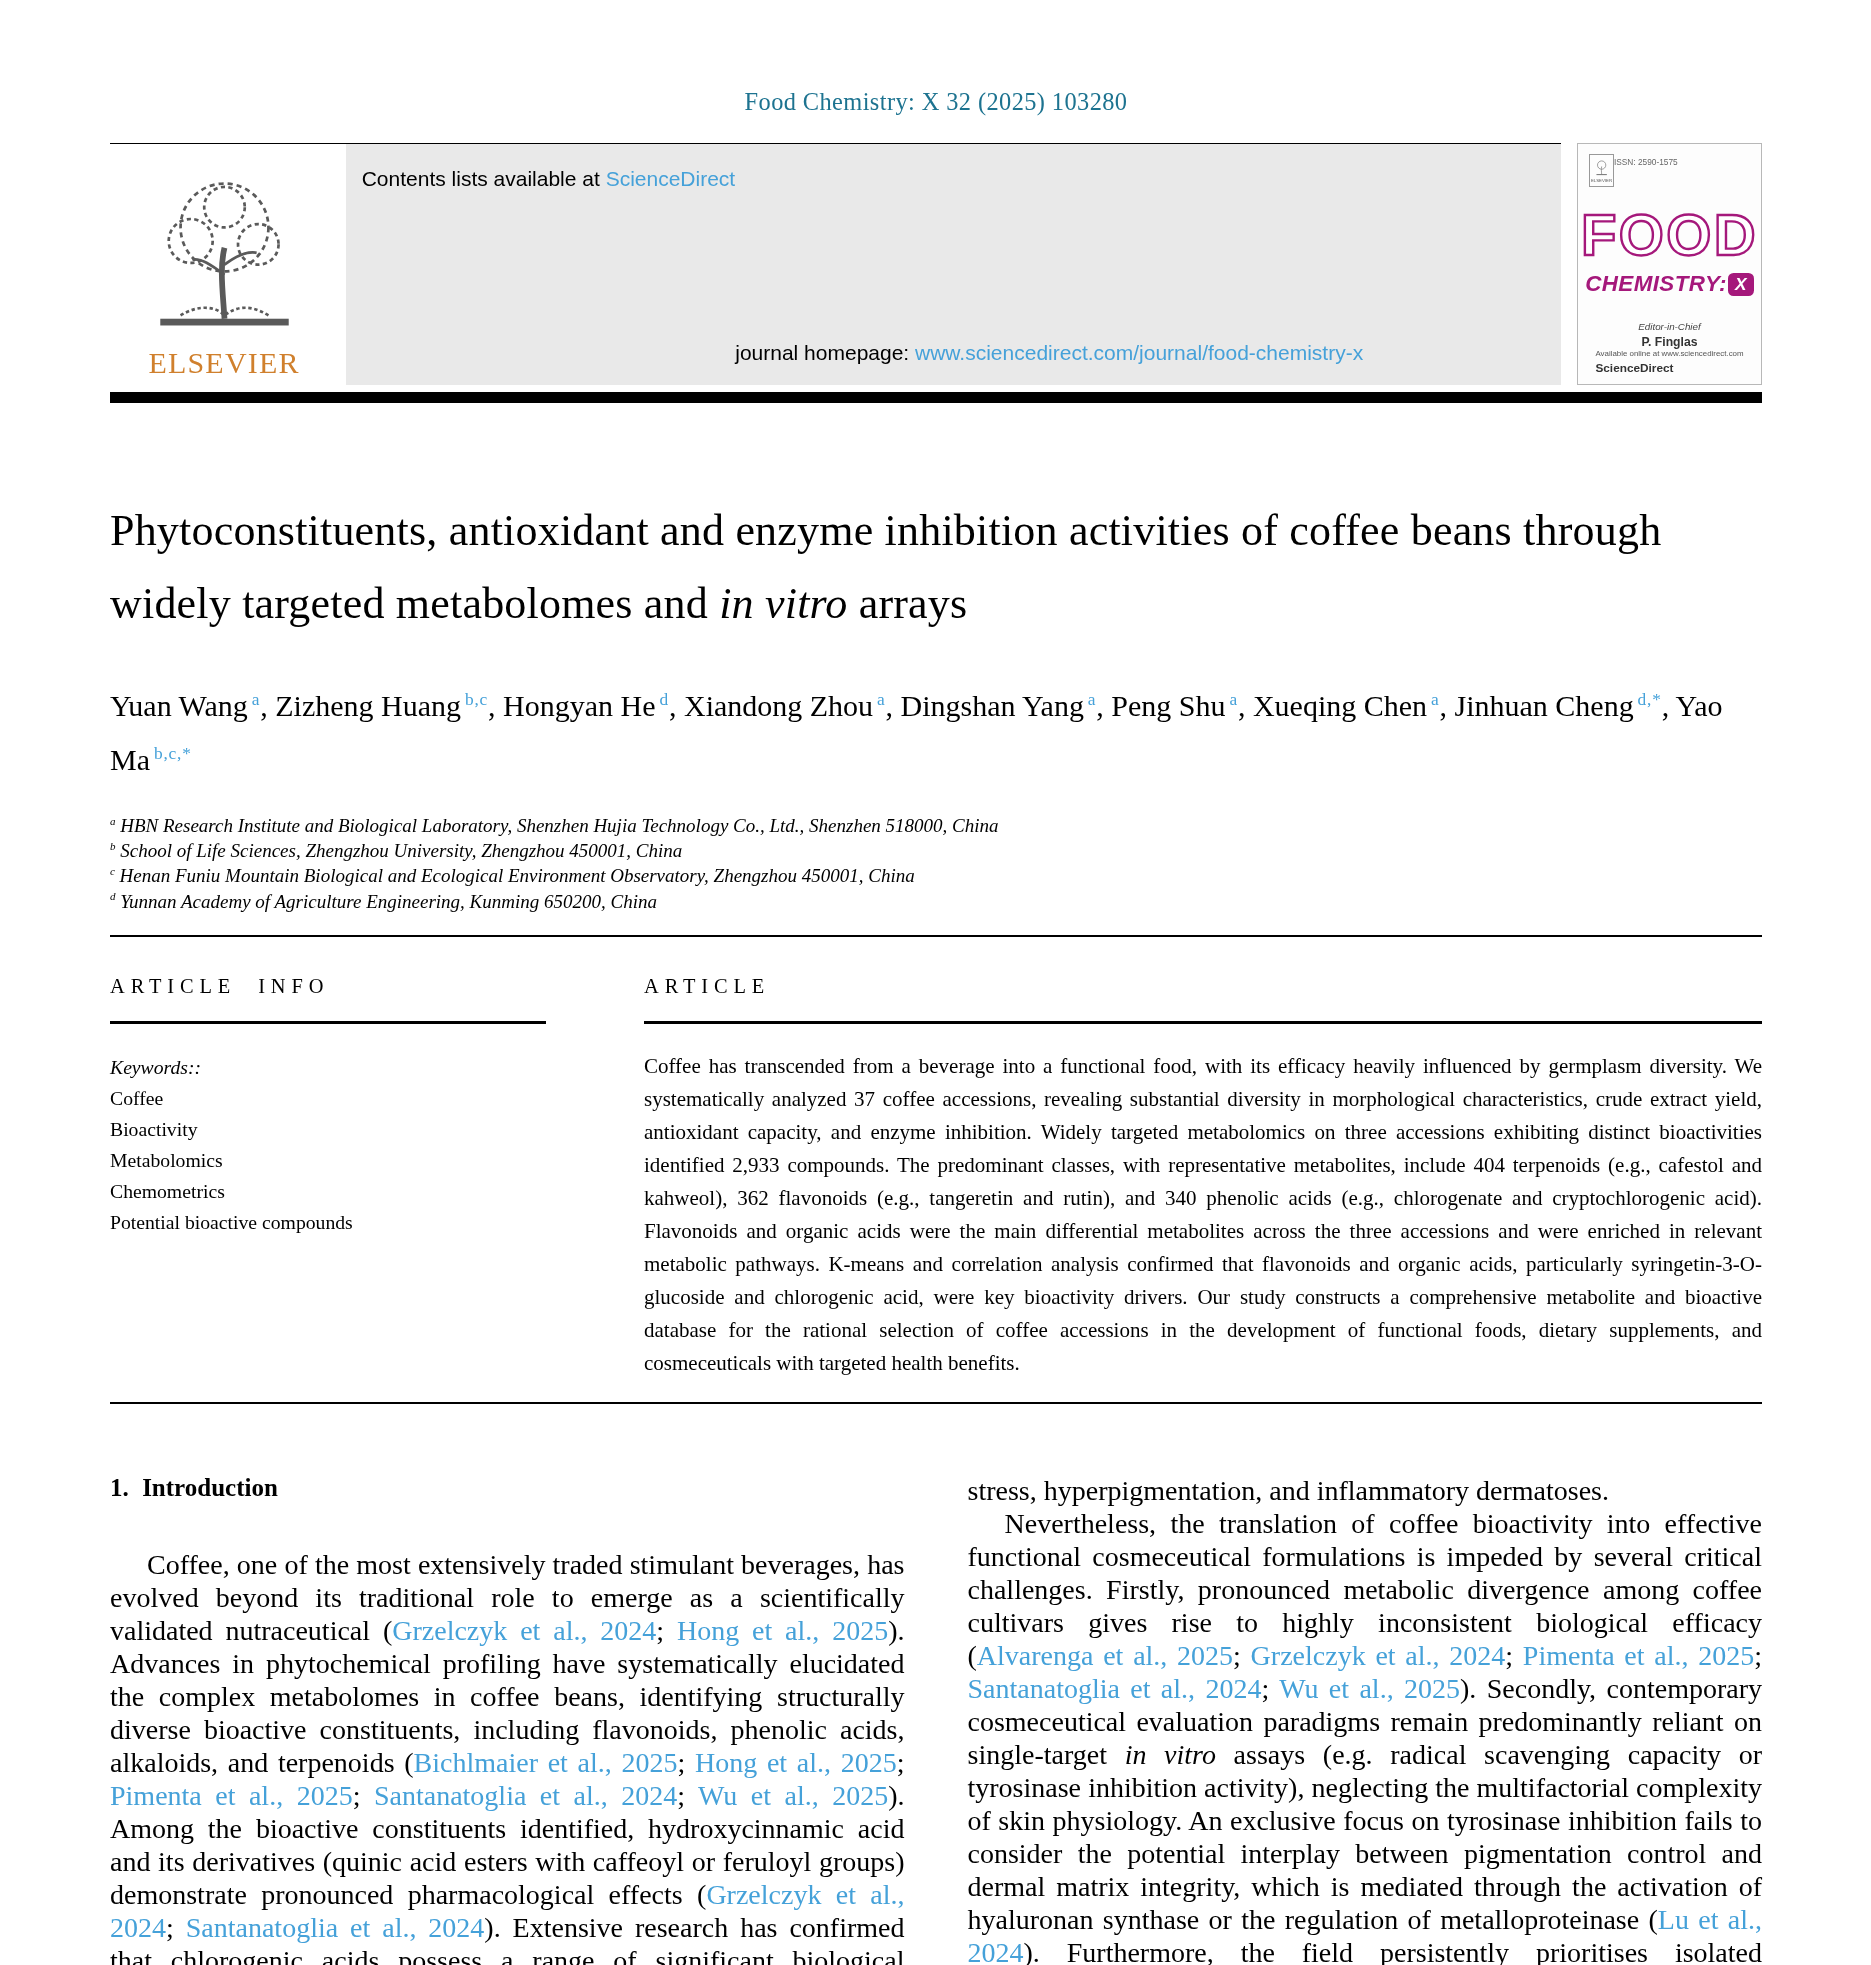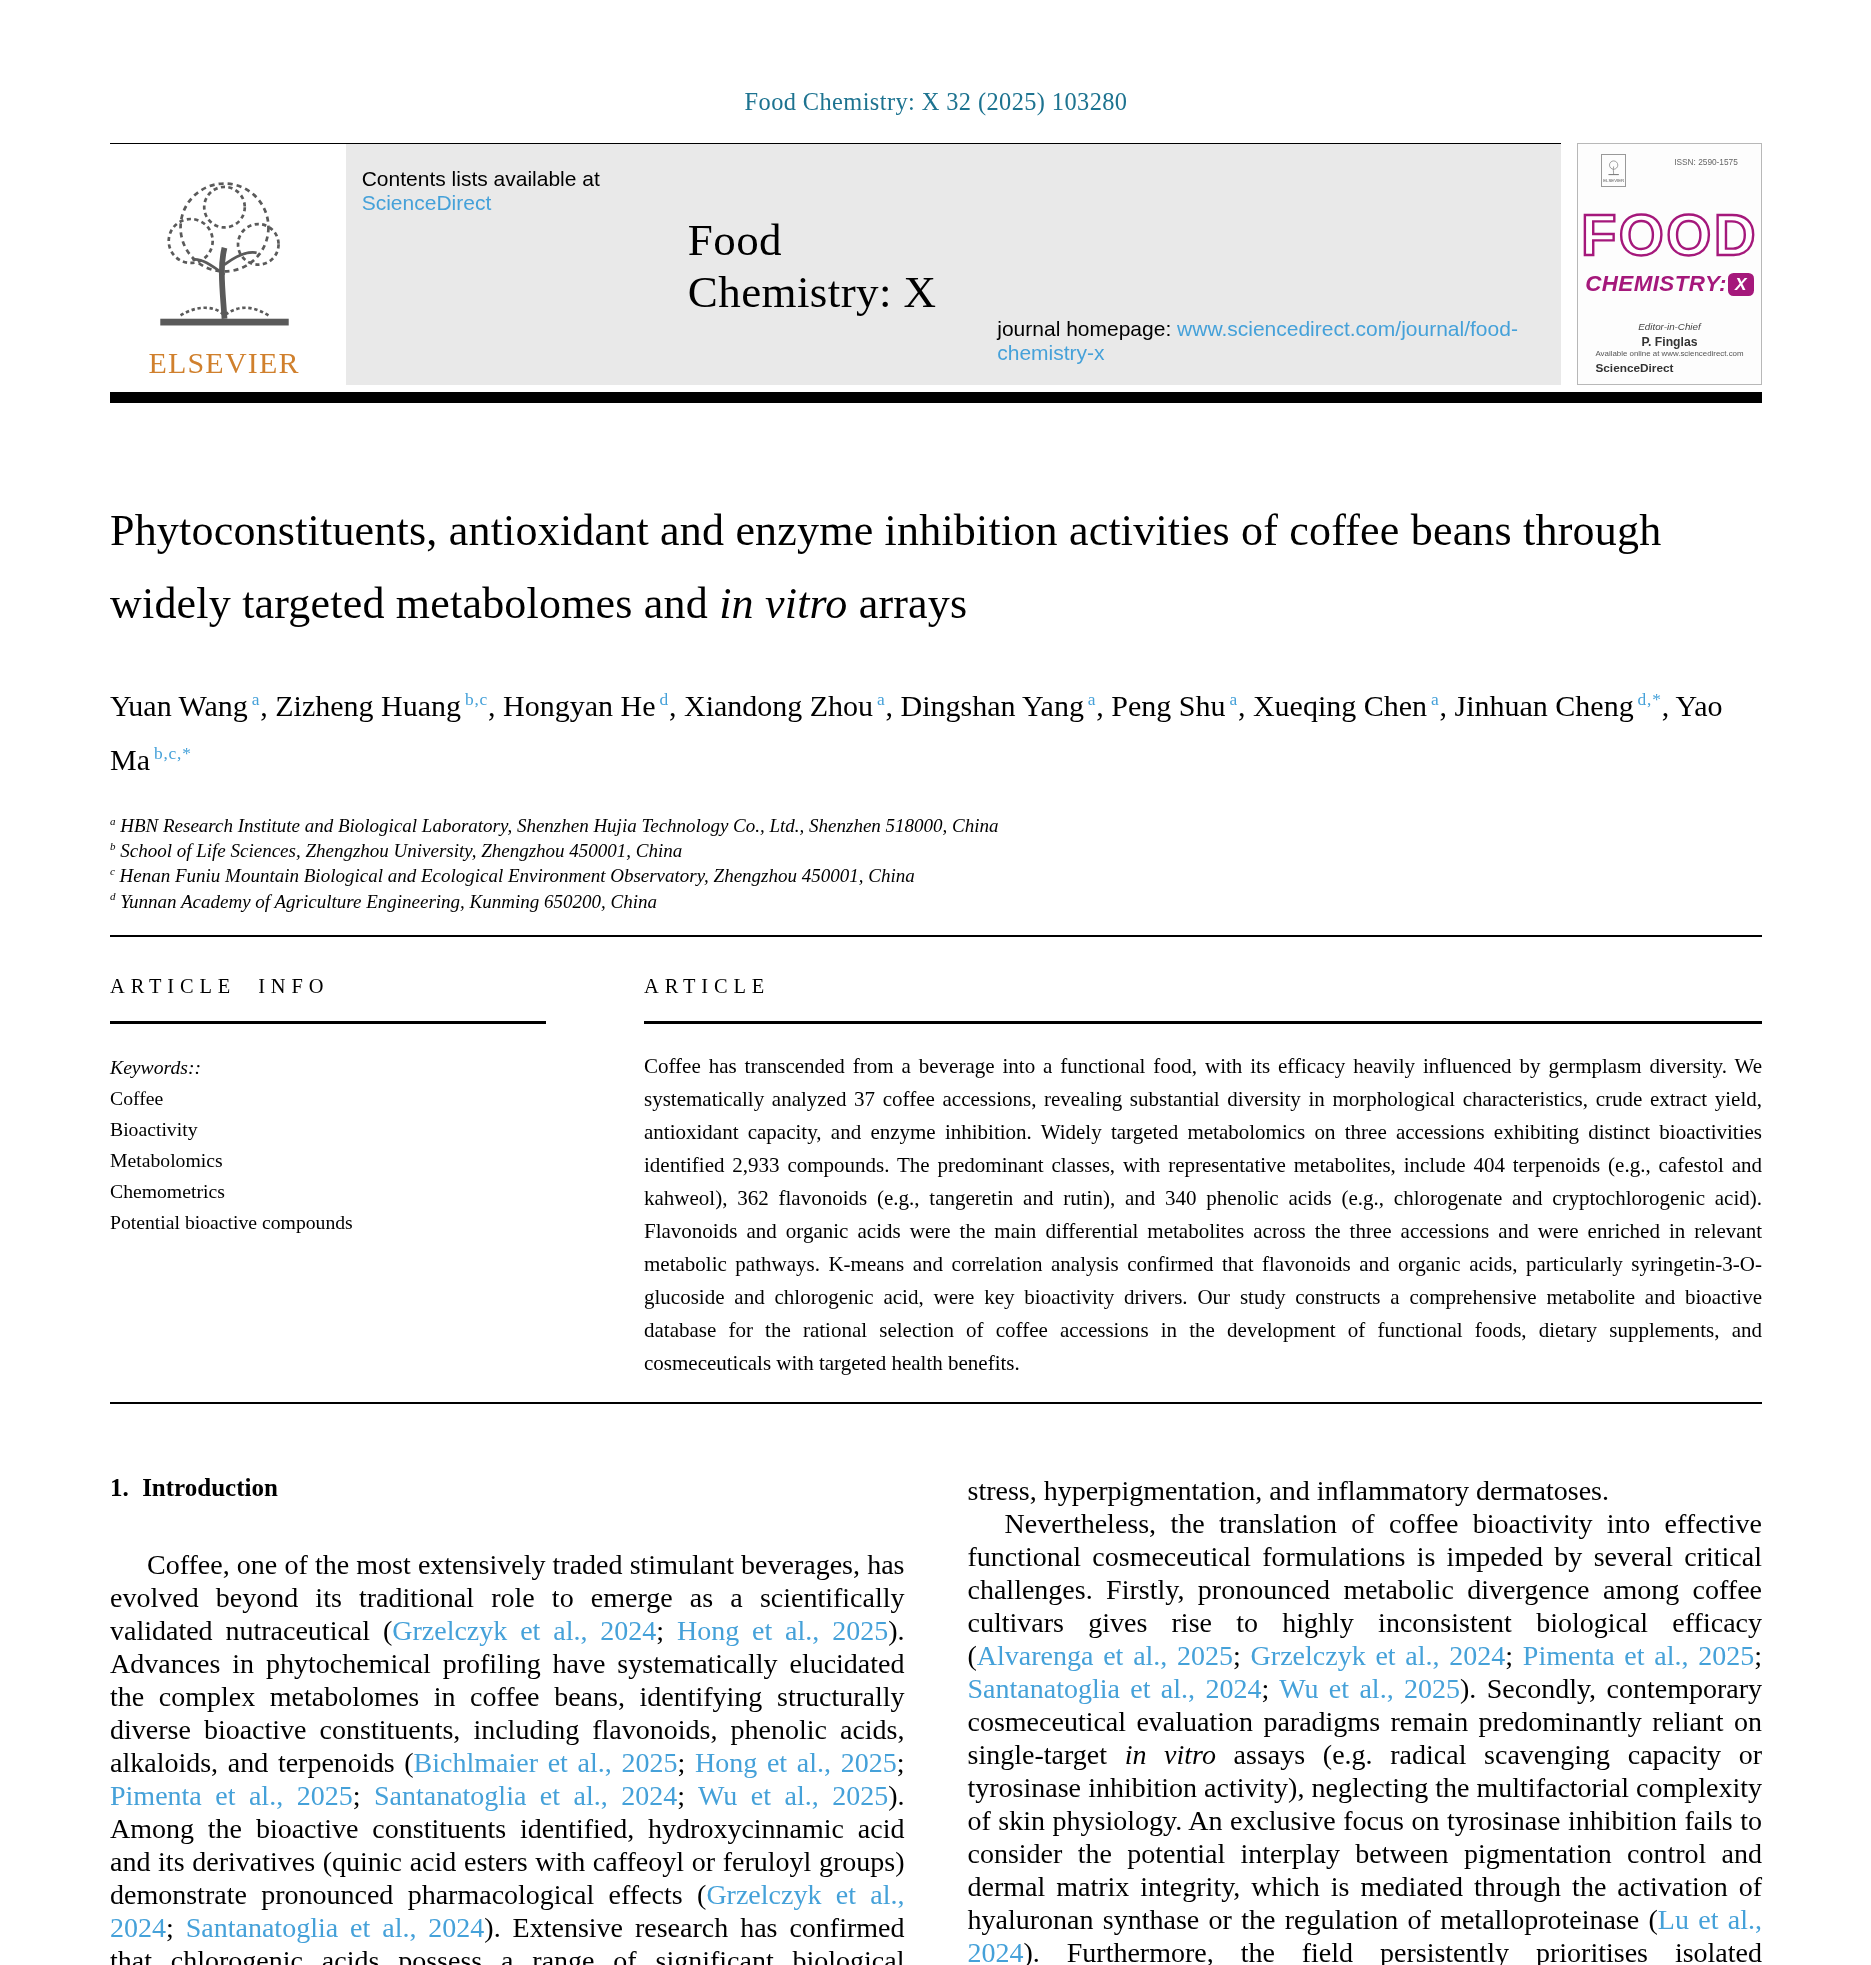--- a/index.html
+++ b/index.html
@@ -24,21 +24,21 @@
   .logo-col { width: 236px; flex: none; display: flex; flex-direction: column; align-items: center; justify-content: flex-end; padding: 11.8px 7.9px 5.5px 0; }
   .tree-svg { width: 169px; height: 169px; }
   .elsevier-word { font-size: 30px; color: #D0802D; letter-spacing: 1.2px; margin-top: 7px; }
 
   .gray-box { flex: 1 1 auto; background: #E9E9E9; display: flex; flex-direction: row; padding: 23px 15.7px 20.4px; }
   .contents-line { font-size: 21px; }
   .banner-title { font-size: 45px; margin: auto 0; letter-spacing: 0.4px; }
   .homepage-line { font-size: 21px; margin-top: auto; }
 
   .cover-col { width: 185px; flex: none; border: 0.8px solid #b8b8b8; background: #fdfdfd; padding: 10.2px 11px 9.4px; display: flex; flex-direction: column; align-items: center; }
-  .cover-top { width: 100%; display: flex; justify-content: center; align-items: flex-start; gap: 48px; }
+  .cover-top { width: 100%; display: flex; justify-content: flex-start; align-items: flex-start; }
   .mini-elsevier { width: 25px; height: 33px; border: 0.8px solid #999; display: flex; flex-direction: column; align-items: center; justify-content: center; gap: 1.6px; }
   .mini-elsevier svg { width: 17.3px; height: 19px; }
   .mini-elsevier span { font-size: 4.3px; color: #555; letter-spacing: 0; }
   .cover-issn { font-size: 8.3px; color: #666; margin-top: 2.4px; }
   .cover-food { margin-top: 19px; font-size: 58px; font-weight: bold; letter-spacing: 2.4px; color: #fff; -webkit-text-stroke: 2.4px #A5187B; line-height: 1; }
   .cover-chem-row { display: flex; align-items: center; gap: 1px; margin-top: 7px; font-style: italic; }
   .cover-chem { font-size: 22.4px; font-weight: bold; color: #A5187B; letter-spacing: 0.4px; }
   .cover-x-box { width: 26px; height: 23px; background: #A5187B; border-radius: 5.5px; color: #fff; font-weight: bold; font-size: 17.3px; display: flex; align-items: center; justify-content: center; }
   .cover-editor-label { margin-top: 23.6px; font-size: 9.8px; font-style: italic; color: #444; }
   .cover-editor-name { font-size: 12.2px; font-weight: bold; color: #333; margin-top: 3.1px; }
@@ -104,21 +104,20 @@
             <path d="M50 56 C58 50 64 48 69 49"></path>
             <path d="M24 86 C34 80 44 80 50 86" stroke-dasharray="2 1.6"></path>
             <path d="M76 86 C66 80 58 80 50 86" stroke-dasharray="2 1.6"></path>
           </g>
           <rect x="12" y="88" width="76" height="4" fill="#5a5a5a"></rect>
         </svg>
         <div class="elsevier-word">ELSEVIER</div>
       </div>
       <div class="gray-box">
         <div class="contents-line sans"><span>Contents lists available at </span><span class="l">ScienceDirect</span></div>
-        <div class="banner-title">Food Chemistry: X</div>
         <div class="homepage-line sans"><span>journal homepage: </span><span class="l">www.sciencedirect.com/journal/food-chemistry-x</span></div>
       </div>
     </div>
     <div class="cover-col sans">
       <div class="cover-top">
         <div class="mini-elsevier">
           <svg viewBox="0 0 100 100">
               <g fill="none" stroke="#777" stroke-width="4">
                 <circle cx="50" cy="36" r="24"></circle>
                 <path d="M50 90 C49 72 47 58 50 44"></path>

